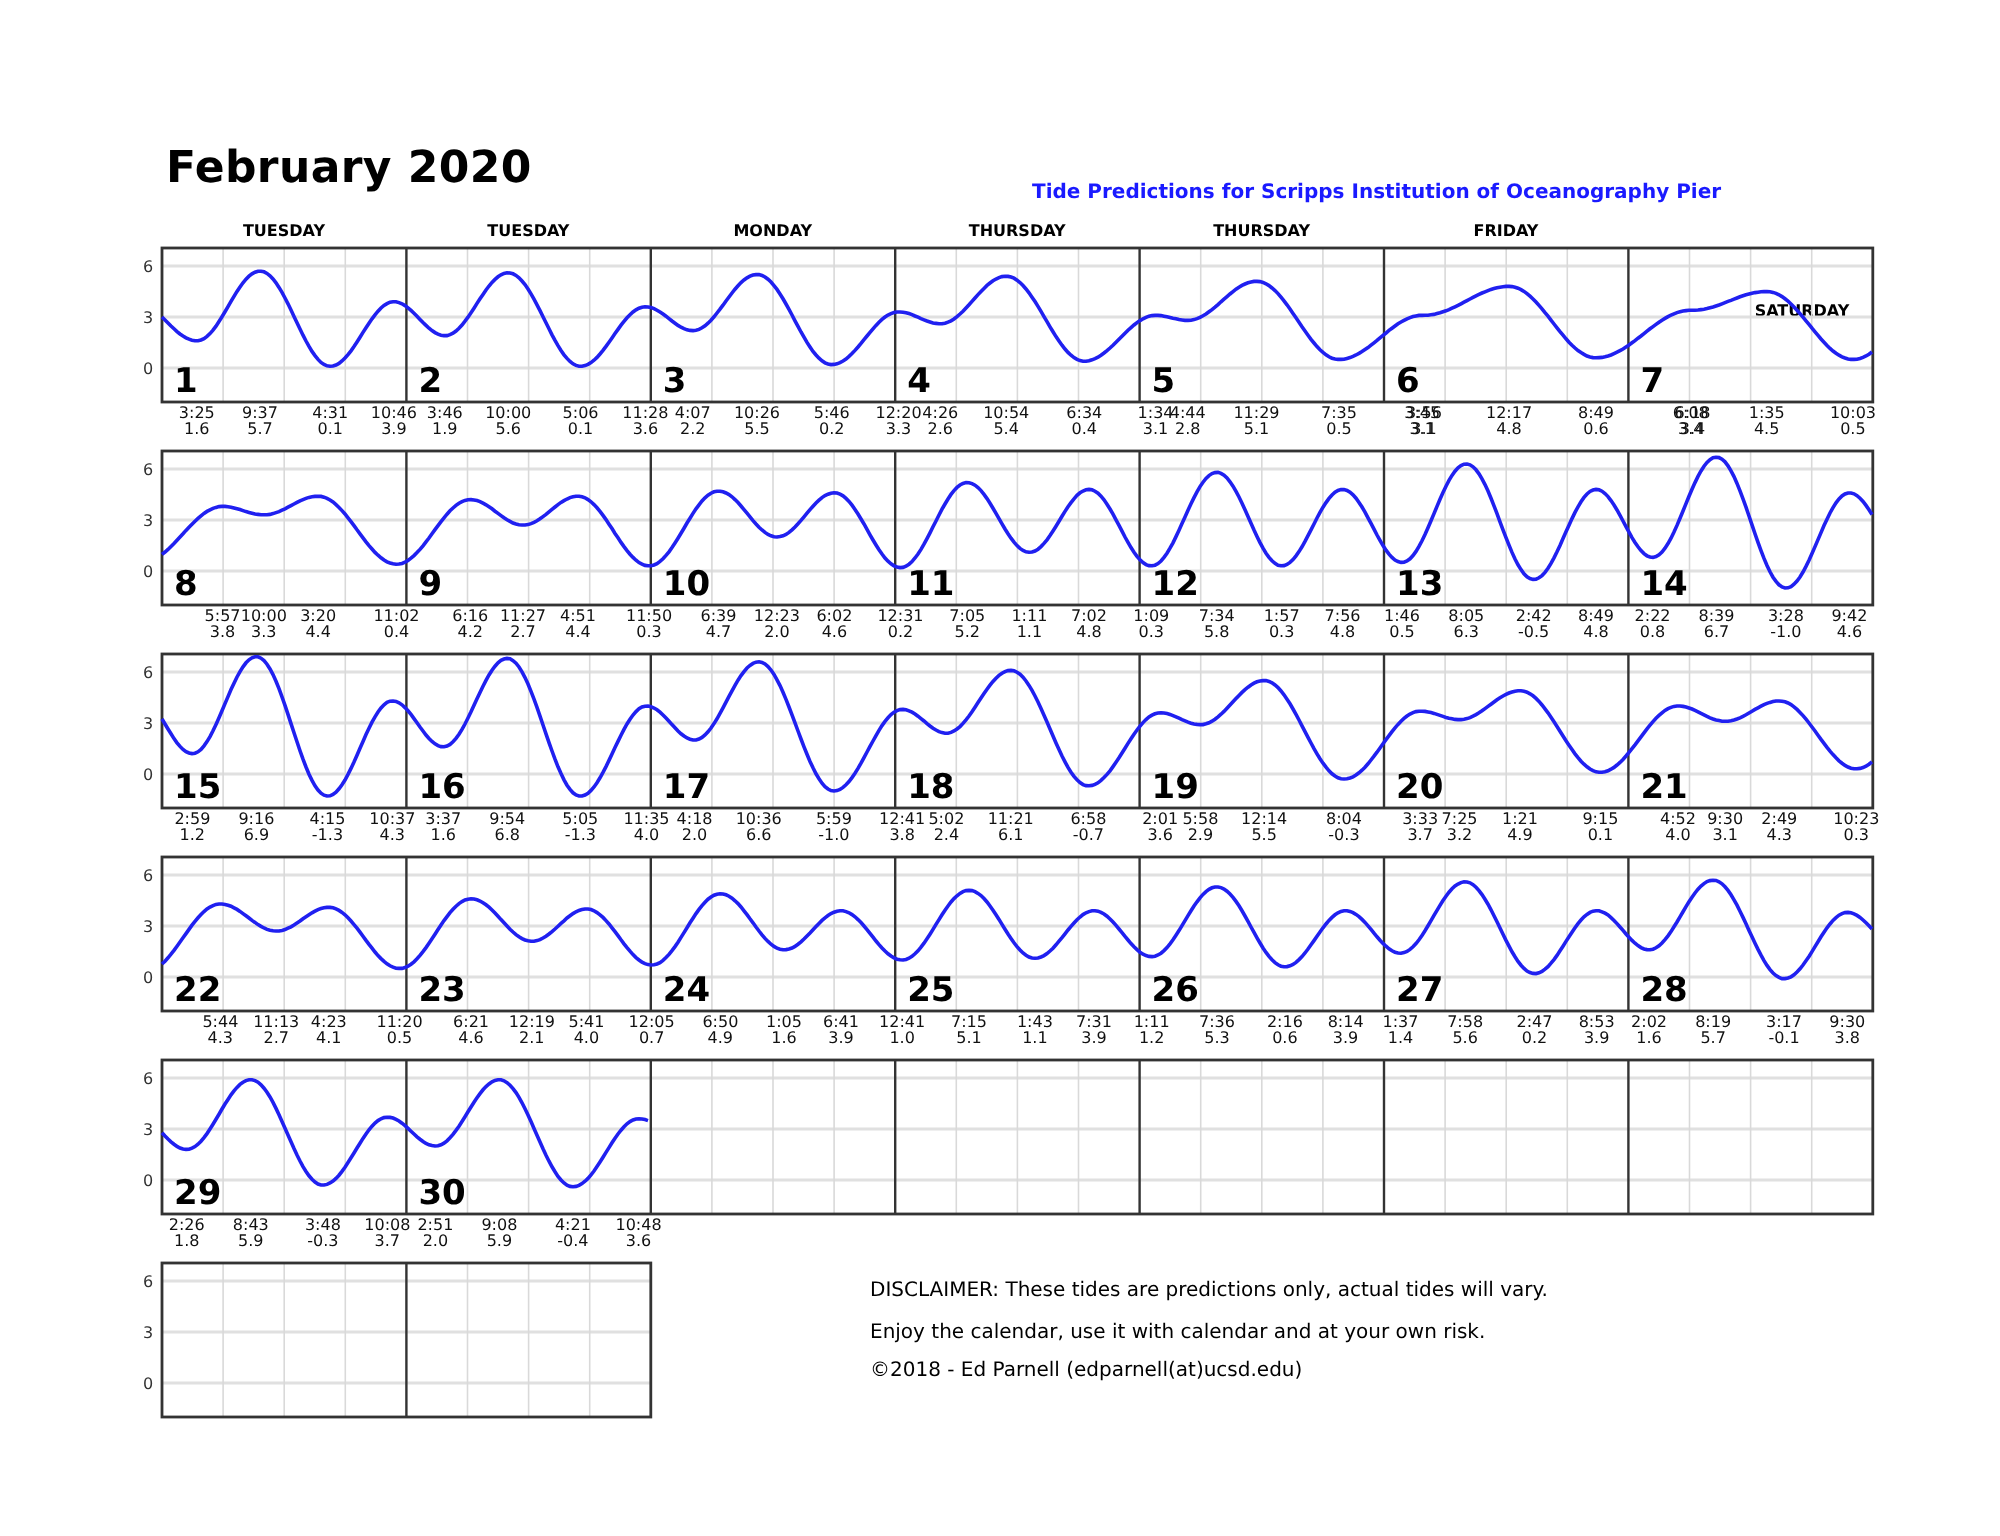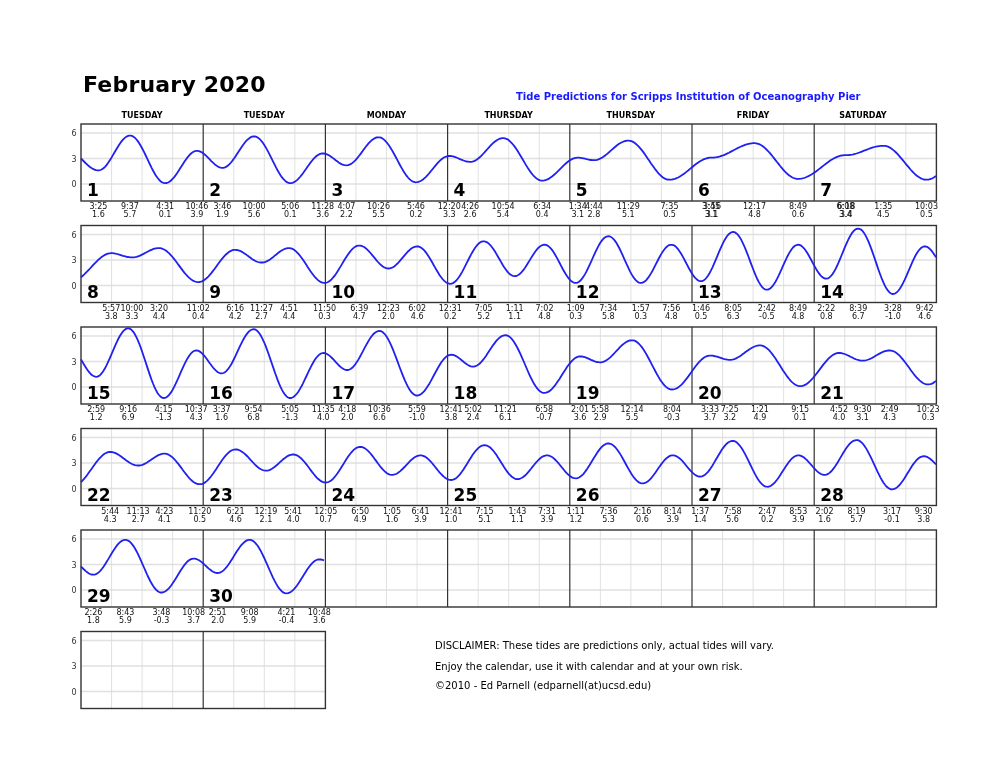--- a/index.html
+++ b/index.html
@@ -16,21 +16,21 @@
 <div class="title">February 2020</div>
 <div class="subtitle">Tide Predictions for Scripps Institution of Oceanography Pier</div>
 
 <div id="dayheads">
     <div class="dayhead" style="left: 81px;">TUESDAY</div>
     <div class="dayhead" style="left: 203.2px;">TUESDAY</div>
     <div class="dayhead" style="left: 325.4px;">MONDAY</div>
     <div class="dayhead" style="left: 447.6px;">THURSDAY</div>
     <div class="dayhead" style="left: 569.8px;">THURSDAY</div>
     <div class="dayhead" style="left: 692px;">FRIDAY</div>
-    <div class="dayhead" style="left: 802px;">SATURDAY</div>
+    <div class="dayhead" style="left: 840px; margin-top: 40px;">SATURDAY</div>
   </div>
 
 <svg id="cal" width="1000" height="768">
     <g>
       <line x1="81" x2="936.4" y1="133" y2="133" stroke="#e0e0e0" stroke-width="1.6"></line>
       <text x="74" y="136" font-size="8" fill="#333" text-anchor="middle" font-family="DejaVu Sans, sans-serif">6</text>
       <line x1="81" x2="936.4" y1="158.5" y2="158.5" stroke="#e0e0e0" stroke-width="1.6"></line>
       <text x="74" y="161.5" font-size="8" fill="#333" text-anchor="middle" font-family="DejaVu Sans, sans-serif">3</text>
       <line x1="81" x2="936.4" y1="184" y2="184" stroke="#e0e0e0" stroke-width="1.6"></line>
       <text x="74" y="187" font-size="8" fill="#333" text-anchor="middle" font-family="DejaVu Sans, sans-serif">0</text>
@@ -487,13 +487,13 @@
     <text x="249.68691666666666" y="615" font-size="8" fill="#111" text-anchor="middle" font-family="DejaVu Sans, sans-serif">9:08</text>
     <text x="249.68691666666666" y="623" font-size="8" fill="#111" text-anchor="middle" font-family="DejaVu Sans, sans-serif">5.9</text>
     <text x="286.44875" y="615" font-size="8" fill="#111" text-anchor="middle" font-family="DejaVu Sans, sans-serif">4:21</text>
     <text x="286.44875" y="623" font-size="8" fill="#111" text-anchor="middle" font-family="DejaVu Sans, sans-serif">-0.4</text>
     <text x="319.29" y="615" font-size="8" fill="#111" text-anchor="middle" font-family="DejaVu Sans, sans-serif">10:48</text>
     <text x="319.29" y="623" font-size="8" fill="#111" text-anchor="middle" font-family="DejaVu Sans, sans-serif">3.6</text>
   </svg>
 
 <div class="disclaimer" style="top:640px">DISCLAIMER: These tides are predictions only, actual tides will vary.</div>
 <div class="disclaimer" style="top:661px">Enjoy the calendar, use it with calendar and at your own risk.</div>
-<div class="disclaimer" style="top:680px">©2010 - Ed Parnell (edparnell(at)ucsd.edu)</div>
+<div class="disclaimer" style="top:680px">©2018 - Ed Parnell (edparnell(at)ucsd.edu)</div>
 
 </body></html>

